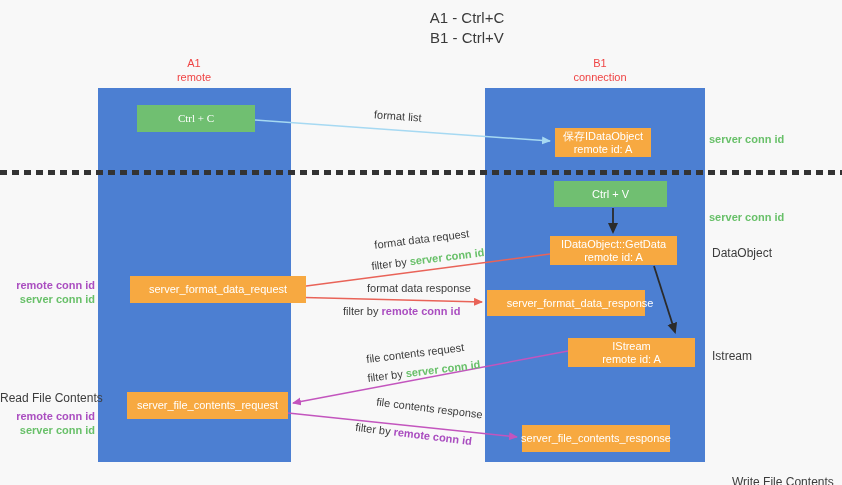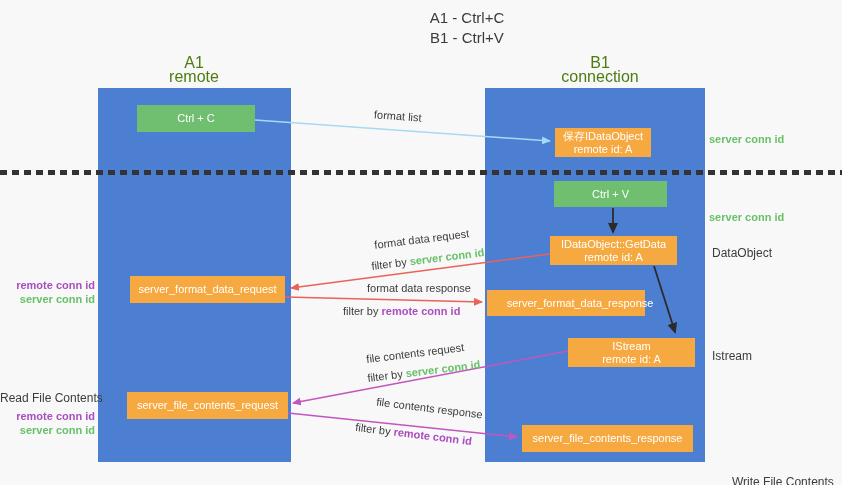--- a/index.html
+++ b/index.html
@@ -13,21 +13,21 @@
     width:842px;height:485px;
     background:var(--bg,#f8f8f8);
     overflow:hidden;
   }
   .title{
     position:absolute;left:0;top:8px;width:842px;
     text-align:center;font-size:15px;line-height:20px;color:#3a3a3a;padding-left:46px;
   }
   .lane-header{
     position:absolute;text-align:center;
-    font-size:16px;line-height:14px;color:#4d7c0f;
+    font-size:11px;line-height:14px;color:#ef4444;
   }
   .lane{
     position:absolute;top:88px;height:374px;
     background:var(--lane-blue,#4c7fd2);
   }
   .lane-a{left:98px;width:193px;}
   .lane-b{left:485px;width:220px;}
   .separator{
     position:absolute;left:0;top:170px;width:842px;height:5px;
     background:repeating-linear-gradient(90deg,var(--separator,#333) 0 7px,transparent 7px 12px);
@@ -95,56 +95,56 @@
     </defs>
     <line x1="255" y1="120" x2="550" y2="141" stroke-width="1.5" marker-end="url(#m-blue)" stroke="#a6d9f2"></line>
     <line x1="613" y1="208" x2="613" y2="232" stroke-width="1.8" marker-end="url(#m-black)" stroke="#2b2b2b"></line>
     <line x1="654" y1="266" x2="675" y2="332" stroke-width="1.8" marker-end="url(#m-black)" stroke="#2b2b2b"></line>
     <line x1="550" y1="254" x2="291" y2="288" stroke-width="1.5" marker-end="url(#m-red)" stroke="#e96358"></line>
     <line x1="285" y1="297" x2="482" y2="302" stroke-width="1.5" marker-end="url(#m-red)" stroke="#e96358"></line>
     <line x1="568" y1="351" x2="293" y2="403" stroke-width="1.5" marker-end="url(#m-magenta)" stroke="#c355be"></line>
     <line x1="288" y1="413" x2="517" y2="437" stroke-width="1.5" marker-end="url(#m-magenta)" stroke="#c355be"></line>
   </svg>
 
-  <div class="node green" style="left:137px;top:105px;width:118px;height:27px;">
+  <div class="node green" style="left:137px;top:105px;width:118px;height:27px;font-family:Liberation Serif, serif;">
     <div>Ctrl + C</div>
   </div>
 
   <div class="node orange" style="left:555px;top:128px;width:96px;height:29px;">
     <div>保存IDataObject</div>
     <div>remote id: A</div>
   </div>
 
   <div class="node green" style="left:554px;top:181px;width:113px;height:26px;">
     <div>Ctrl + V</div>
   </div>
 
   <div class="node orange" style="left:550px;top:236px;width:127px;height:29px;">
     <div>IDataObject::GetData</div>
     <div>remote id: A</div>
   </div>
 
-  <div class="node orange" style="left:130px;top:276px;width:155px;height:27px;">
+  <div class="node orange" style="left:130px;top:276px;width:176px;height:27px;">
     <div>server_format_data_request</div>
   </div>
 
   <div class="node orange" style="left:487px;top:290px;width:158px;height:26px;padding-left:28px;">
     <div>server_format_data_response</div>
   </div>
 
   <div class="node orange" style="left:568px;top:338px;width:127px;height:29px;">
     <div>IStream</div>
     <div>remote id: A</div>
   </div>
 
   <div class="node orange" style="left:127px;top:392px;width:161px;height:27px;">
     <div>server_file_contents_request</div>
   </div>
 
-  <div class="node orange" style="left:522px;top:425px;width:171px;height:27px;text-align:right;">
+  <div class="node orange" style="left:522px;top:425px;width:148px;height:27px;text-align:right;">
     <div>server_file_contents_response</div>
   </div>
 
   <div class="flabel rot-p4" style="left:374px;top:110px;">format list</div>
 
   <div class="flabel rot-n7" style="left:374px;top:233px;">format data request</div>
   <div class="flabel rot-n7" style="left:371px;top:253px;"><span>filter by </span><span class="green-b">server conn id</span></div>
 
   <div class="flabel" style="left:367px;top:282px;">format data response</div>
   <div class="flabel" style="left:343px;top:305px;"><span>filter by </span><span class="purple-b">remote conn id</span></div>

